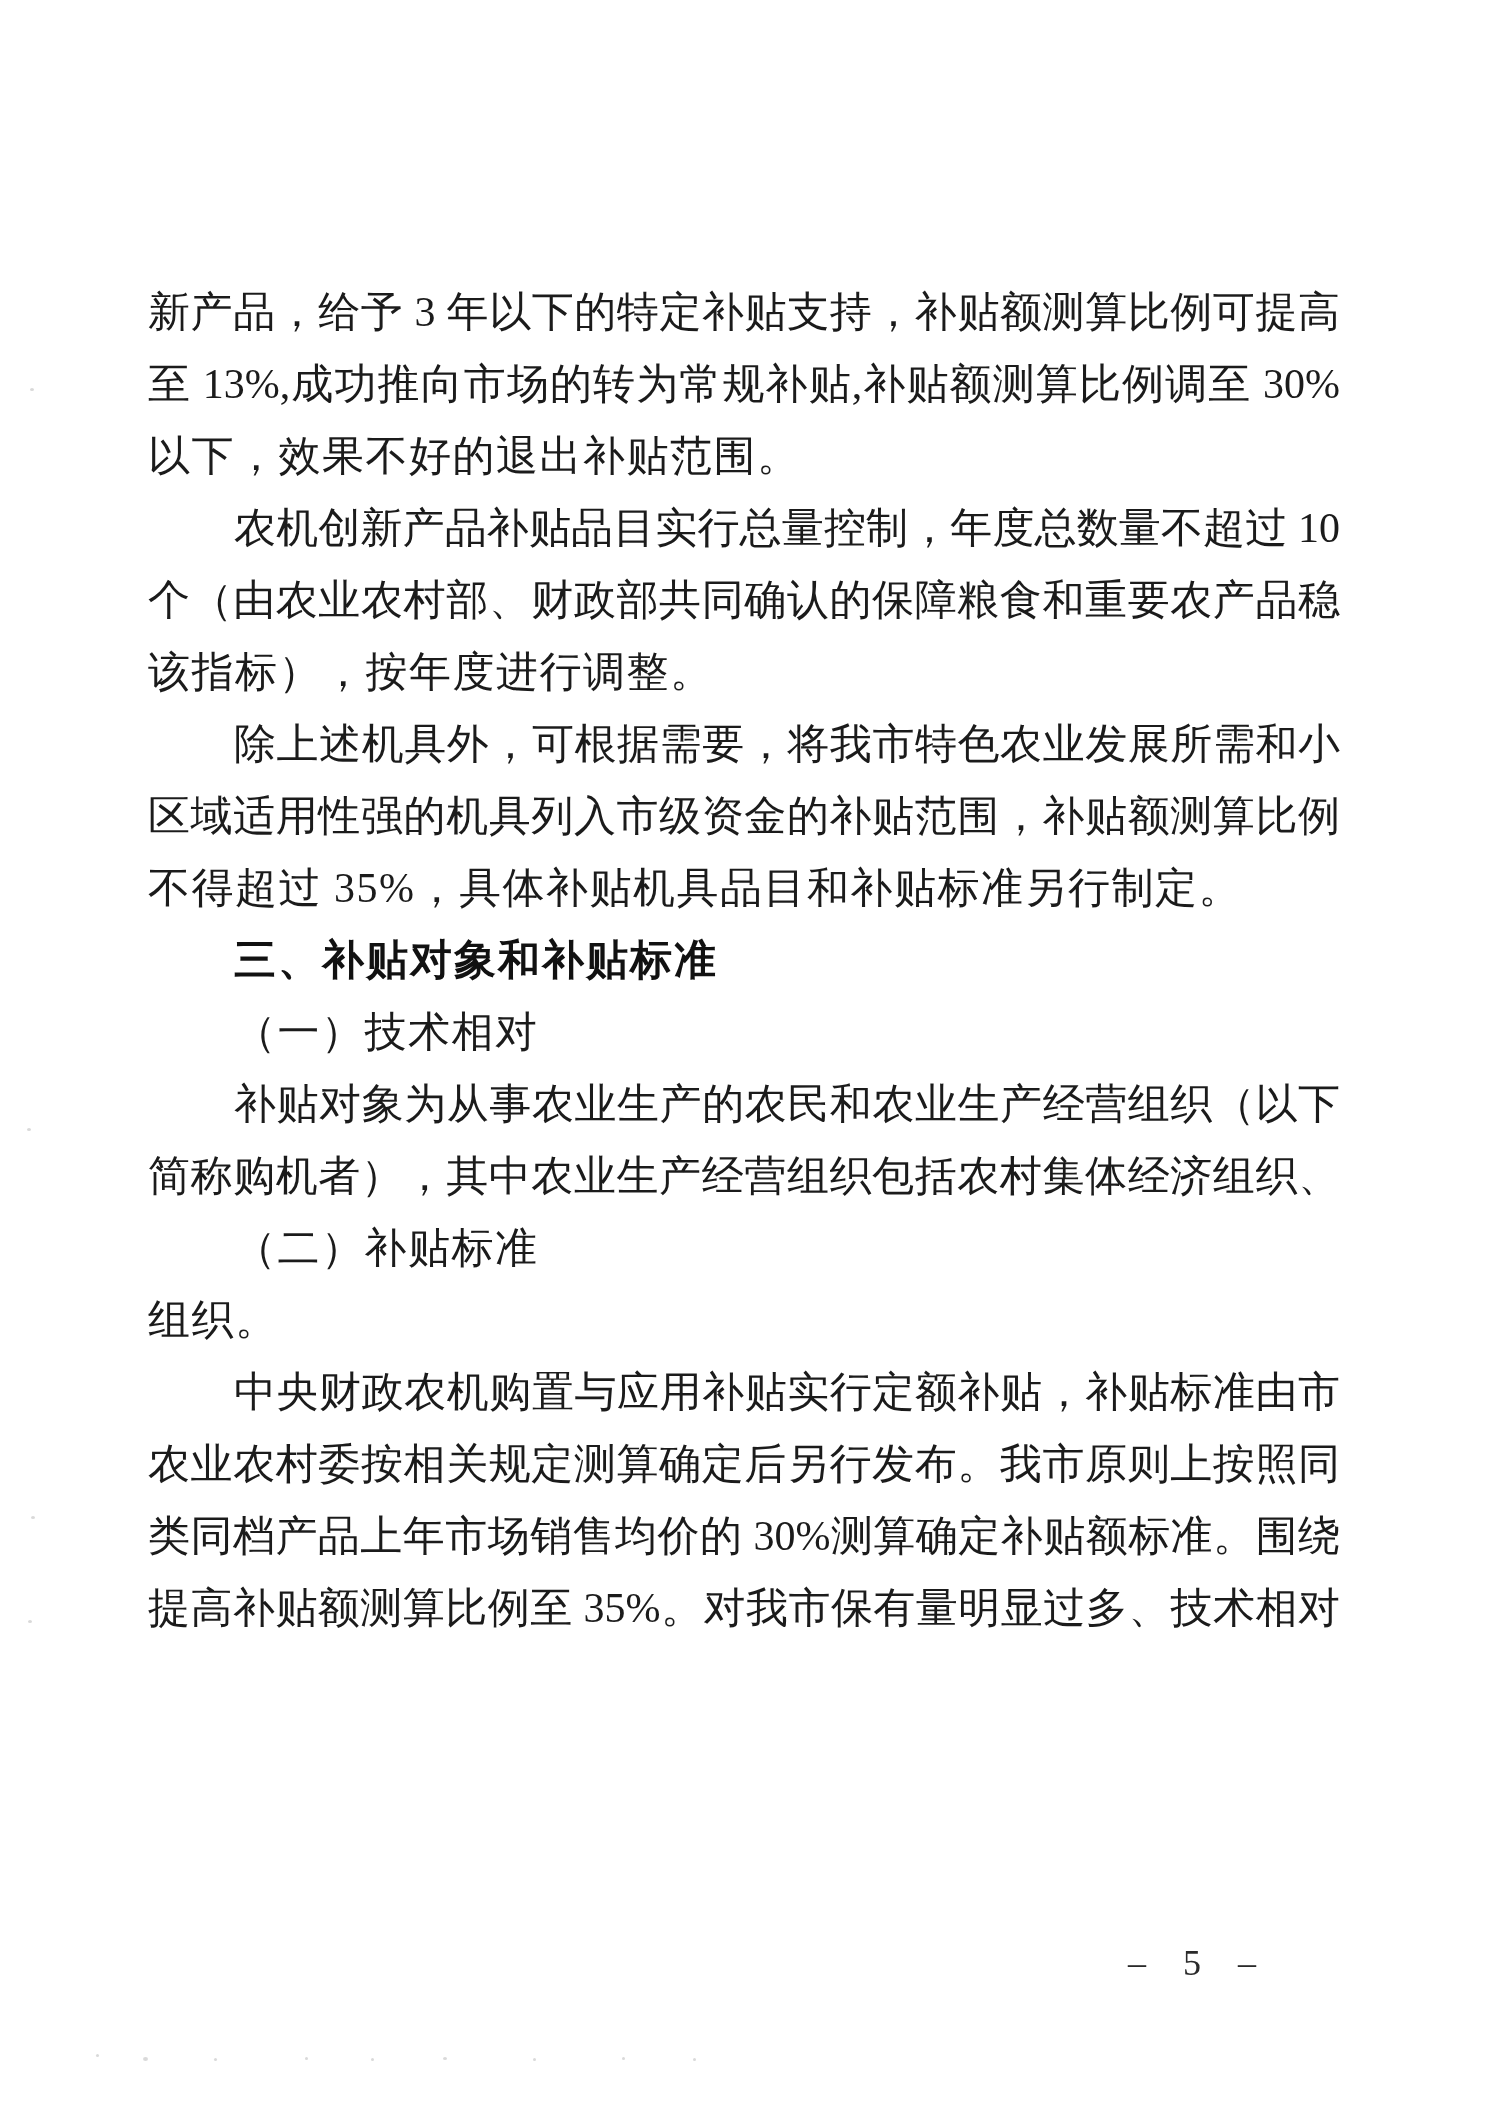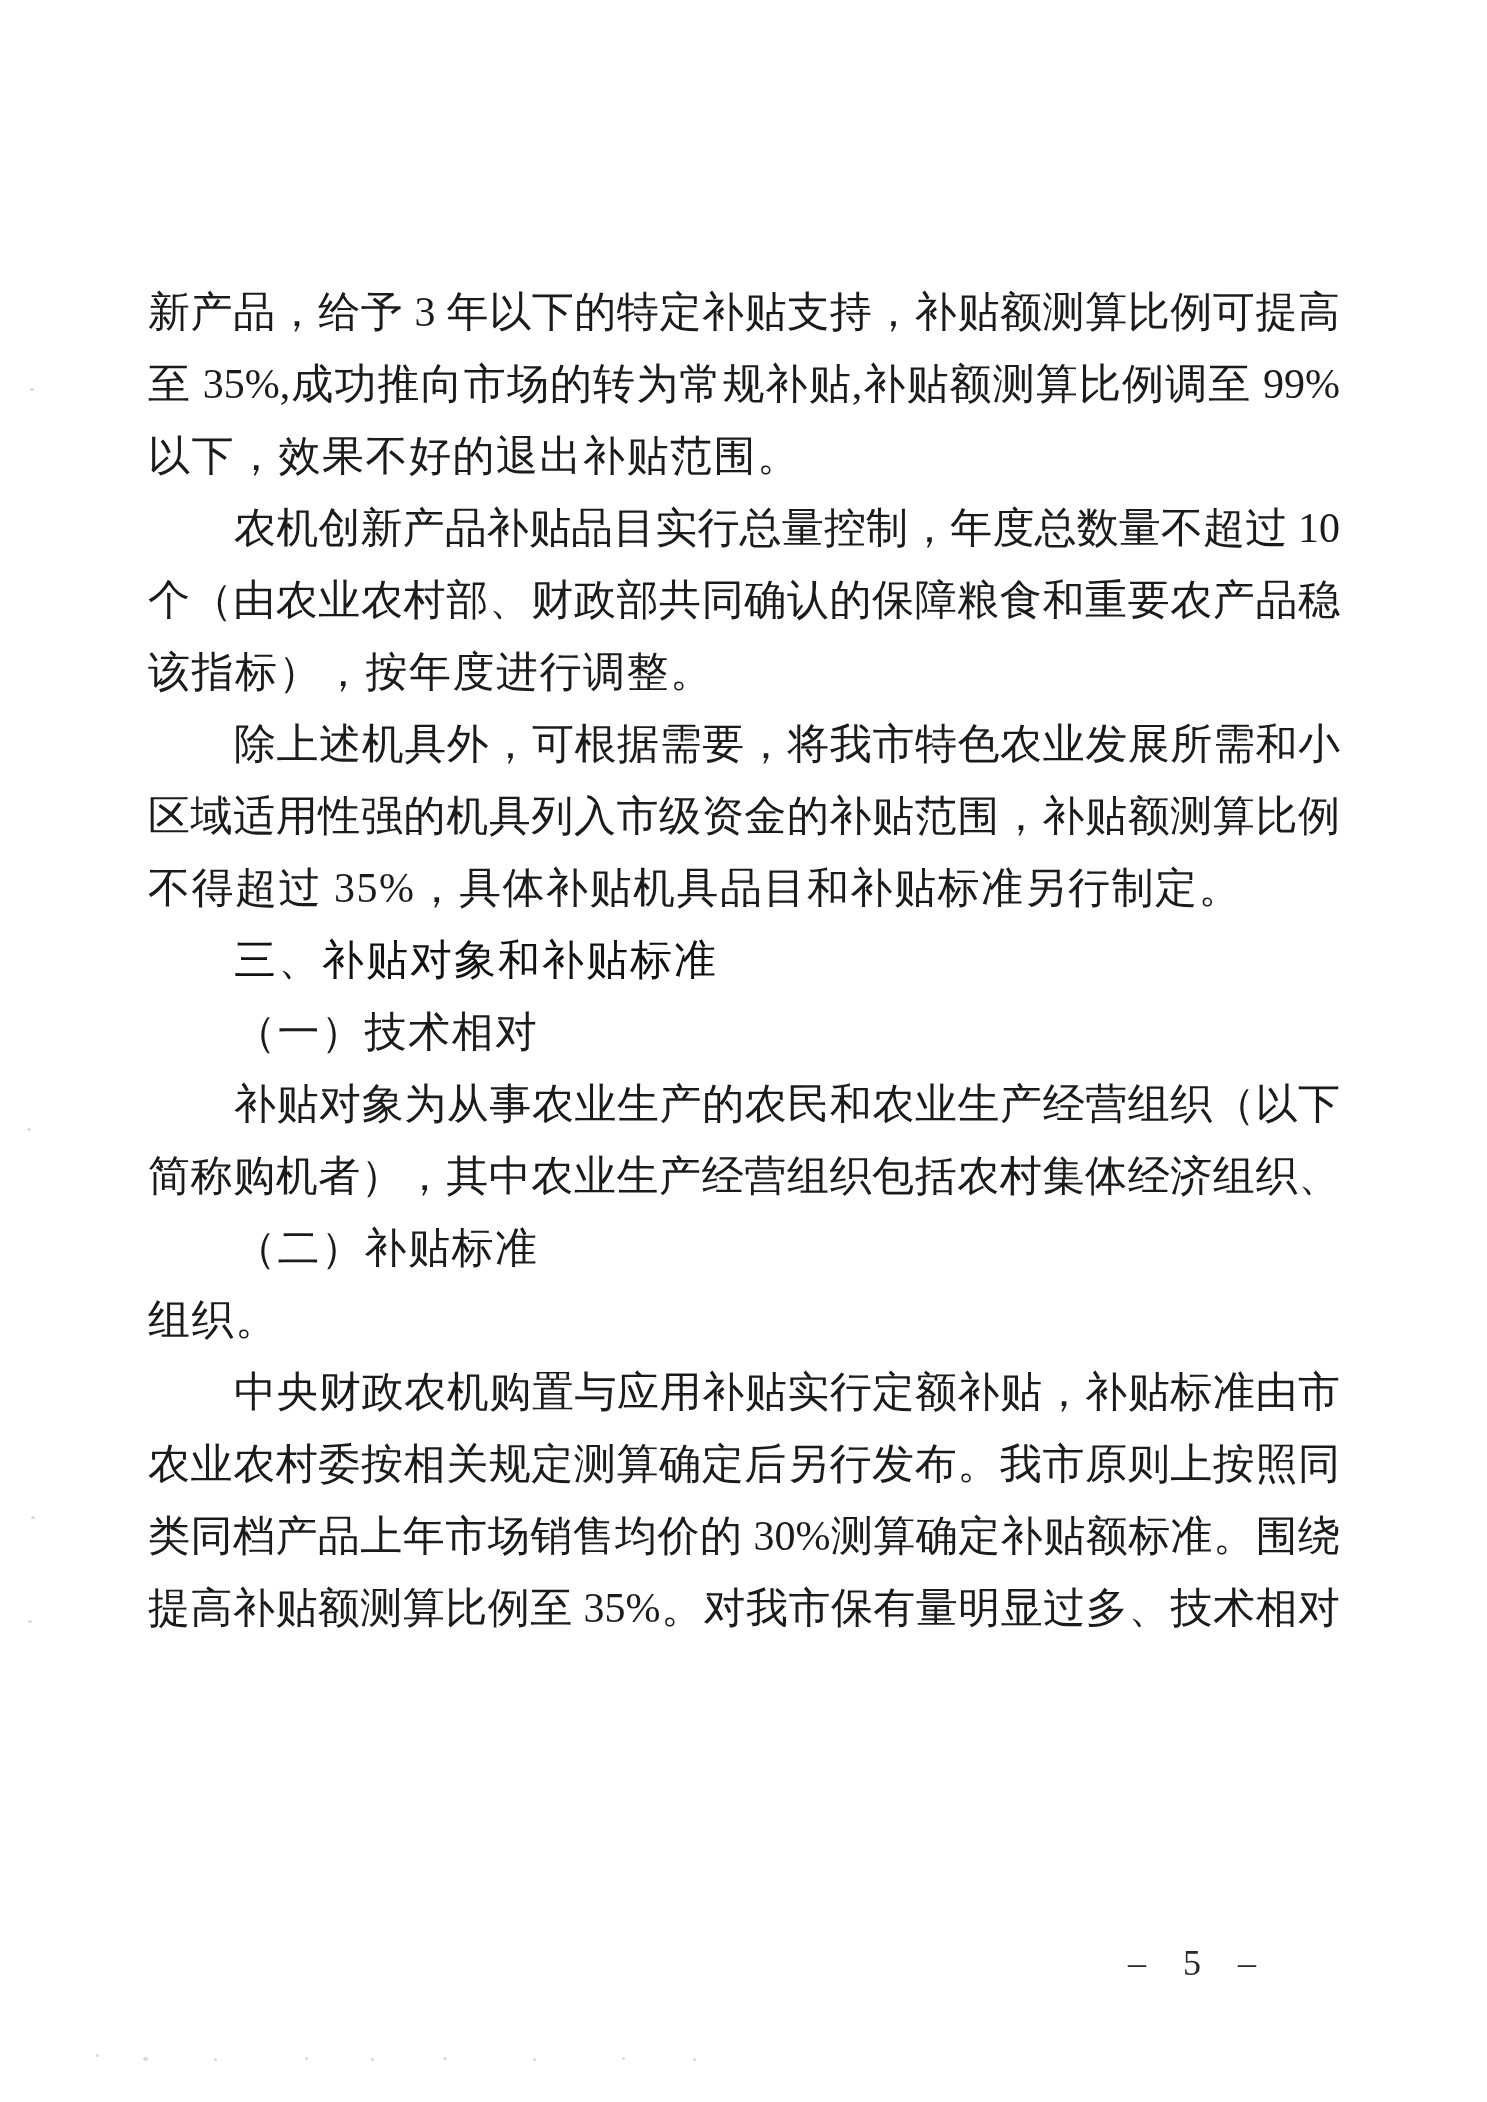--- a/index.html
+++ b/index.html
@@ -36,21 +36,21 @@
     text-align: justify;
     text-align-last: justify;
     text-justify: inter-character;
     letter-spacing: 0;
     overflow: hidden;
   }
   .line.indent {
     padding-left: 86px;
   }
   .line.bold {
-    font-weight: normal;
+    font-weight: bold;
     color: #111111;
     letter-spacing: 2px;
   }
   .page-number {
     position: absolute;
     left: 1128px;
     top: 1942px;
     font-size: 36px;
     letter-spacing: 14px;
     color: #2a2a2a;
@@ -64,21 +64,21 @@
     opacity: 0.55;
   }
 </style>
 </head>
 <body>
 
 <div class="page">
 
   <div class="doc">
       <div class="line just">新产品，给予 3 年以下的特定补贴支持，补贴额测算比例可提高</div>
-      <div class="line just">至 35%,成功推向市场的转为常规补贴,补贴额测算比例调至 99%</div>
+      <div class="line just">至 13%,成功推向市场的转为常规补贴,补贴额测算比例调至 30%</div>
       <div class="line">以下，效果不好的退出补贴范围。</div>
       <div class="line indent just">农机创新产品补贴品目实行总量控制，年度总数量不超过 10</div>
       <div class="line just">个（由农业农村部、财政部共同确认的保障粮食和重要农产品稳</div>
       <div class="line">该指标），按年度进行调整。</div>
       <div class="line indent just">除上述机具外，可根据需要，将我市特色农业发展所需和小</div>
       <div class="line just">区域适用性强的机具列入市级资金的补贴范围，补贴额测算比例</div>
       <div class="line">不得超过 35%，具体补贴机具品目和补贴标准另行制定。</div>
       <div class="line indent bold">三、补贴对象和补贴标准</div>
       <div class="line indent">（一）技术相对</div>
       <div class="line indent just">补贴对象为从事农业生产的农民和农业生产经营组织（以下</div>

